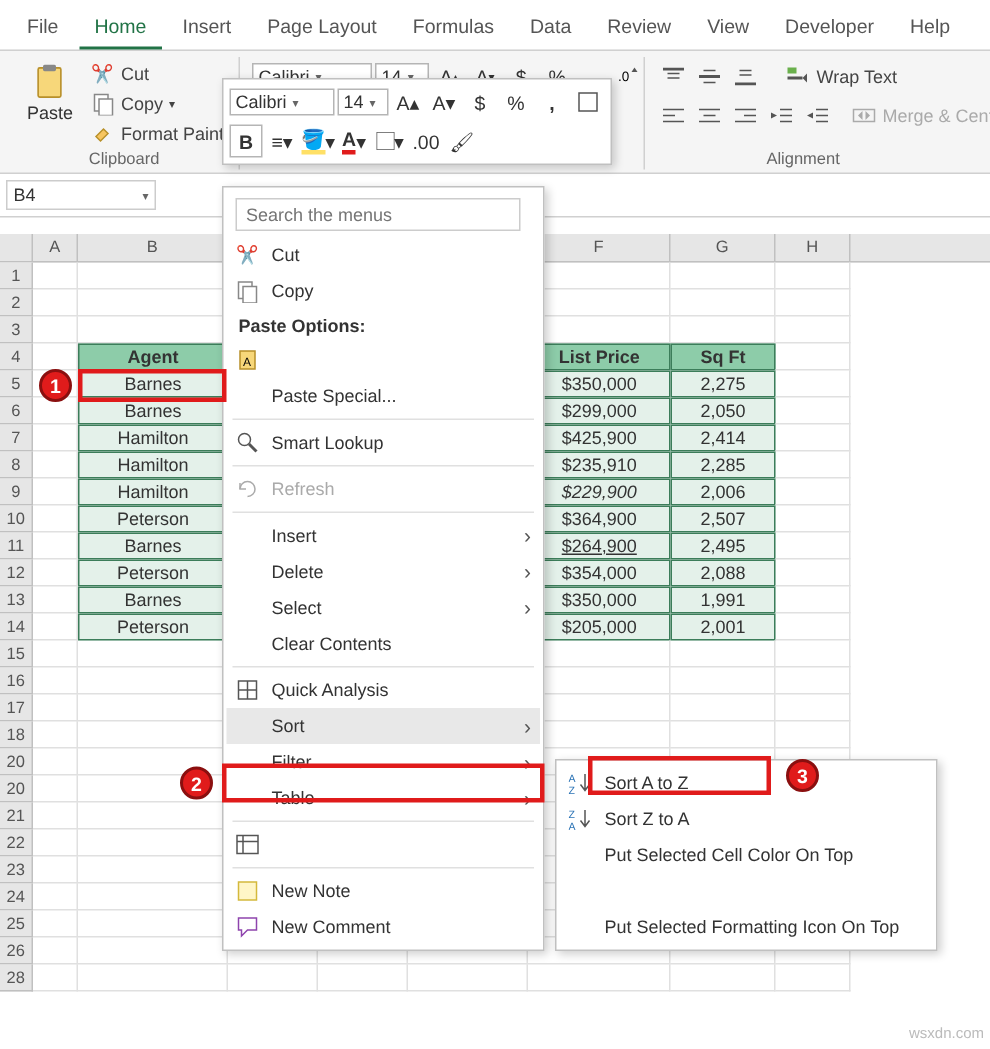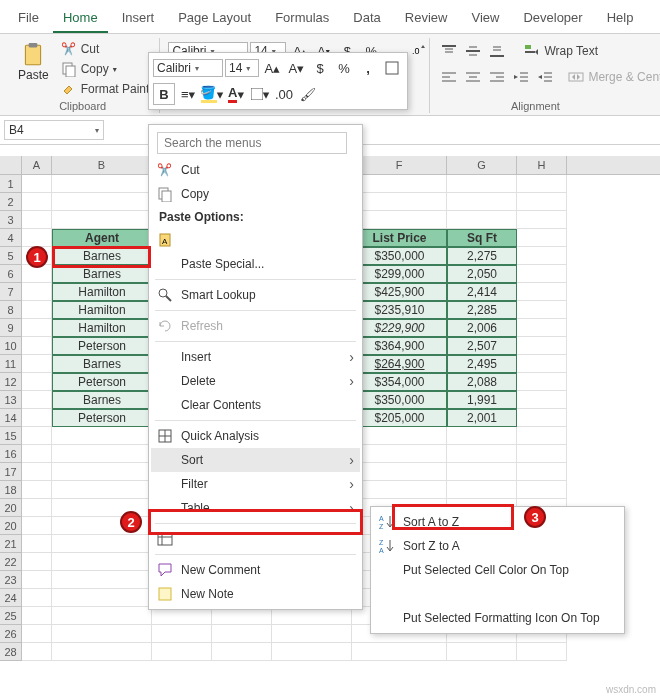--- a/index.html
+++ b/index.html
@@ -687,20 +687,24 @@
     </div>
   <div class="ctxsep"></div>
   <div class="ctxitem submenu">
       <span class="ico"></span>
       <span class="label">Insert</span>
     </div>
   <div class="ctxitem submenu">
       <span class="ico"></span>
       <span class="label">Delete</span>
     </div>
+  <div class="ctxitem submenu">
+      <span class="ico"></span>
+      <span class="label">Select</span>
+    </div>
   <div class="ctxitem">
       <span class="ico"></span>
       <span class="label">Clear Contents</span>
     </div>
   <div class="ctxsep"></div>
   <div class="ctxitem">
       <span class="ico">
         <svg viewBox="0 0 16 16">
           <rect x="2" y="2" width="12" height="12" fill="none" stroke="#555"></rect>
           <path d="M8 2 L8 14 M2 8 L14 8" stroke="#555"></path>
@@ -727,32 +731,32 @@
           <rect x="1" y="2" width="14" height="12" fill="none" stroke="#555"></rect>
           <line x1="1" y1="6" x2="15" y2="6" stroke="#555"></line>
           <line x1="5" y1="2" x2="5" y2="14" stroke="#555"></line>
         </svg>
       </span>
     </div>
   <div class="ctxsep"></div>
   <div class="ctxitem">
       <span class="ico">
         <svg viewBox="0 0 16 16">
+          <rect x="2" y="2" width="12" height="12" fill="#fff6c7" stroke="#d4b93c"></rect>
+        </svg>
+      </span>
+      <span class="label">New Note</span>
+    </div>
+  <div class="ctxitem">
+      <span class="ico">
+        <svg viewBox="0 0 16 16">
           <path d="M2 2 H14 V10 H8 L4 14 V10 H2 Z" fill="none" stroke="#8e44ad"></path>
         </svg>
       </span>
       <span class="label">New Comment</span>
-    </div>
-  <div class="ctxitem">
-      <span class="ico">
-        <svg viewBox="0 0 16 16">
-          <rect x="2" y="2" width="12" height="12" fill="#fff6c7" stroke="#d4b93c"></rect>
-        </svg>
-      </span>
-      <span class="label">New Note</span>
     </div>
 </div>
 
 <div class="ctxmenu" style="top:506px;left:370px;width:255px">
   <div class="ctxitem">
       <span class="ico">
         <svg viewBox="0 0 16 16">
           <text x="0" y="7" font-size="7" fill="#2e75b6">A</text>
           <text x="0" y="15" font-size="7" fill="#2e75b6">Z</text>
           <path d="M11 2 L11 12 M8 9 L11 13 L14 9" stroke="#555" fill="none"></path>

